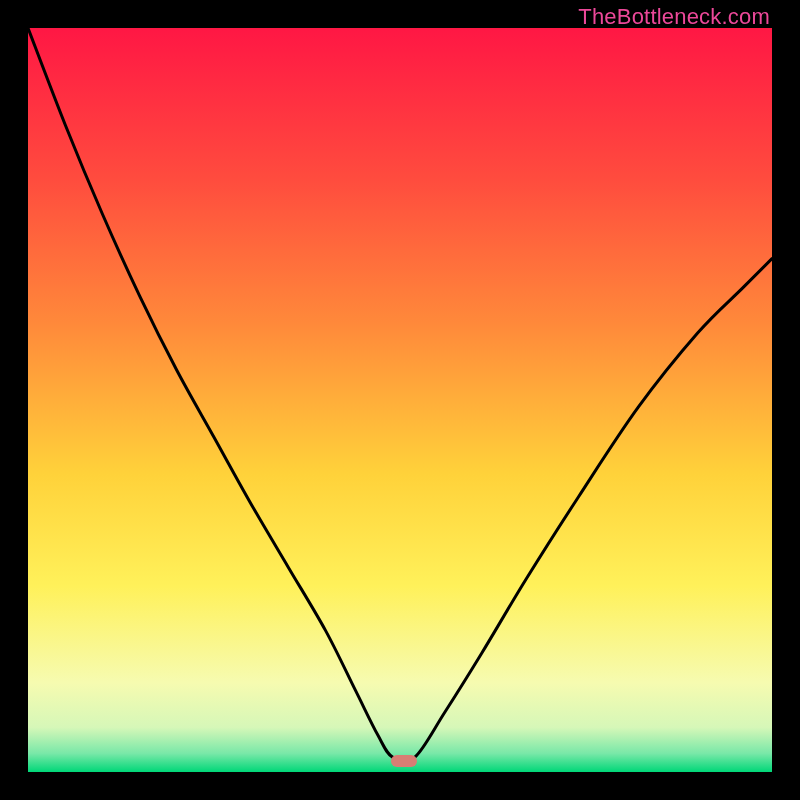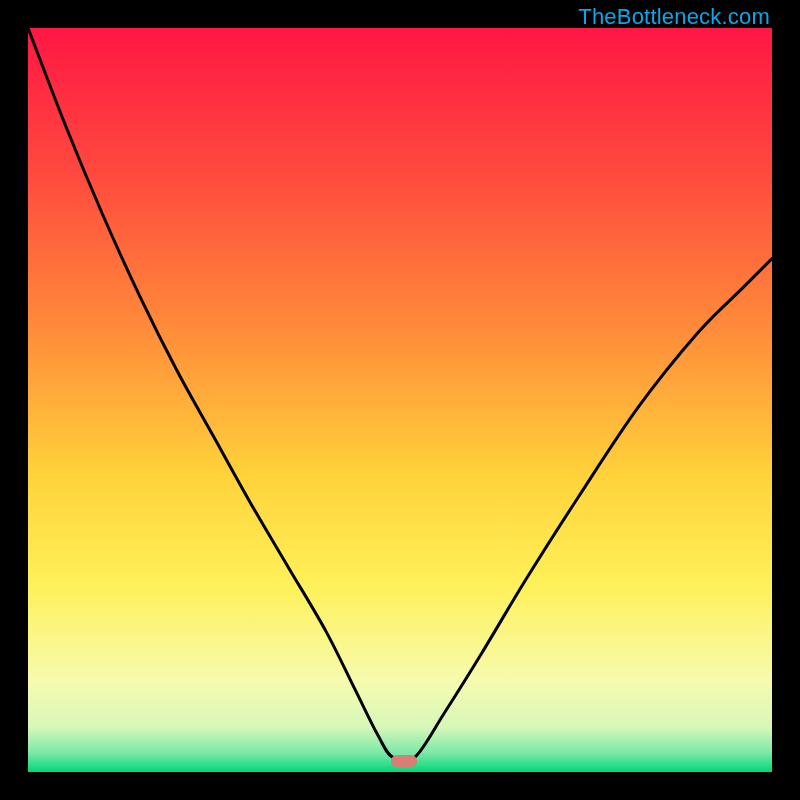--- a/index.html
+++ b/index.html
@@ -24,21 +24,21 @@
     top: 0;
     width: 744px;
     height: 744px;
   }
   .watermark {
     position: absolute;
     top: 4px;
     right: 30px;
     font-family: Arial, Helvetica, sans-serif;
     font-size: 22px;
-    color: #0ea5e9;
+    color: #ec4899;
     letter-spacing: 0.2px;
     user-select: none;
   }
   .marker {
     position: absolute;
     width: 26px;
     height: 12px;
     border-radius: 6px;
     background: #d87e74;
     transform: translate(-50%, -50%);

